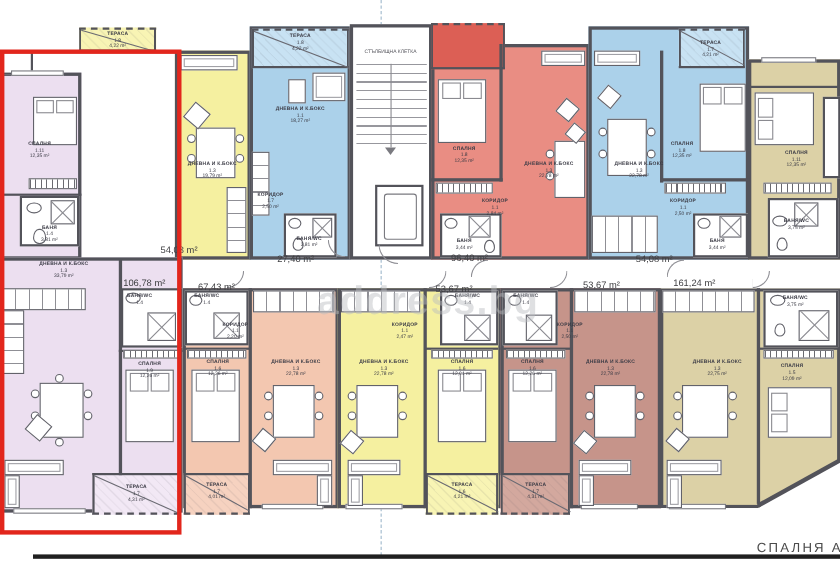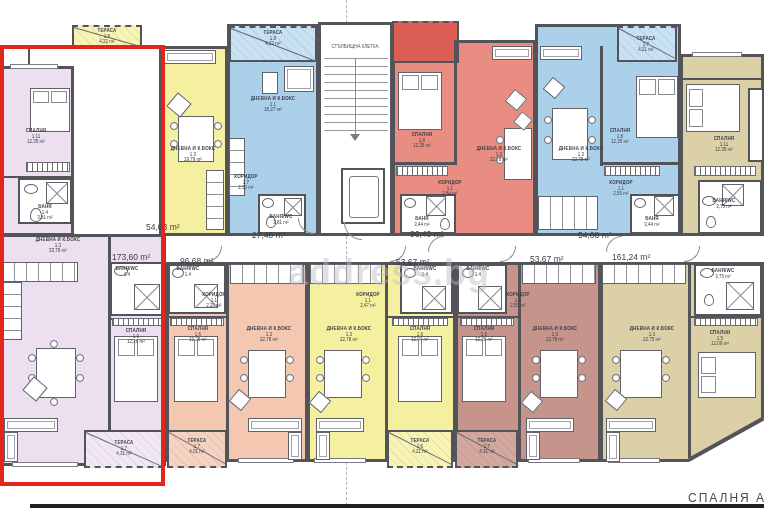--- a/index.html
+++ b/index.html
@@ -262,22 +262,22 @@
   <div class="arc br" style="left:206px;top:246px;width:16px;height:16px;"></div>
   <div class="arc br" style="left:390px;top:246px;width:16px;height:16px;"></div>
   <div class="arc br" style="left:500px;top:246px;width:16px;height:16px;"></div>
   <div class="arc br" style="left:684px;top:246px;width:16px;height:16px;"></div>
   <div class="arc bl" style="left:298px;top:218px;width:16px;height:16px;"></div>
 
   <div class="al" style="left:146px;top:222px;">54,08 m²</div>
   <div class="al" style="left:252px;top:230px;">27,40 m²</div>
   <div class="al" style="left:410px;top:229px;">96,40 m²</div>
   <div class="al" style="left:578px;top:230px;">54,08 m²</div>
-  <div class="al" style="left:112px;top:252px;">173,60 m²</div>
-  <div class="al" style="left:180px;top:256px;">96,68 m²</div>
+  <div class="al" style="left:112px;top:252px;">106,78 m²</div>
+  <div class="al" style="left:180px;top:256px;">67,43 m²</div>
   <div class="al" style="left:396px;top:257px;">53,67 m²</div>
   <div class="al" style="left:530px;top:254px;">53,67 m²</div>
   <div class="al" style="left:612px;top:252px;">161,24 m²</div>
 
   <div class="rl" style="left:8px;top:128px;width:56px;">
       <span class="l1">СПАЛНЯ</span>
       <span class="l2">1.11</span>
       <span class="l3">12,35 m²</span>
     </div>
   <div class="rl" style="left:20px;top:204px;width:50px;">

